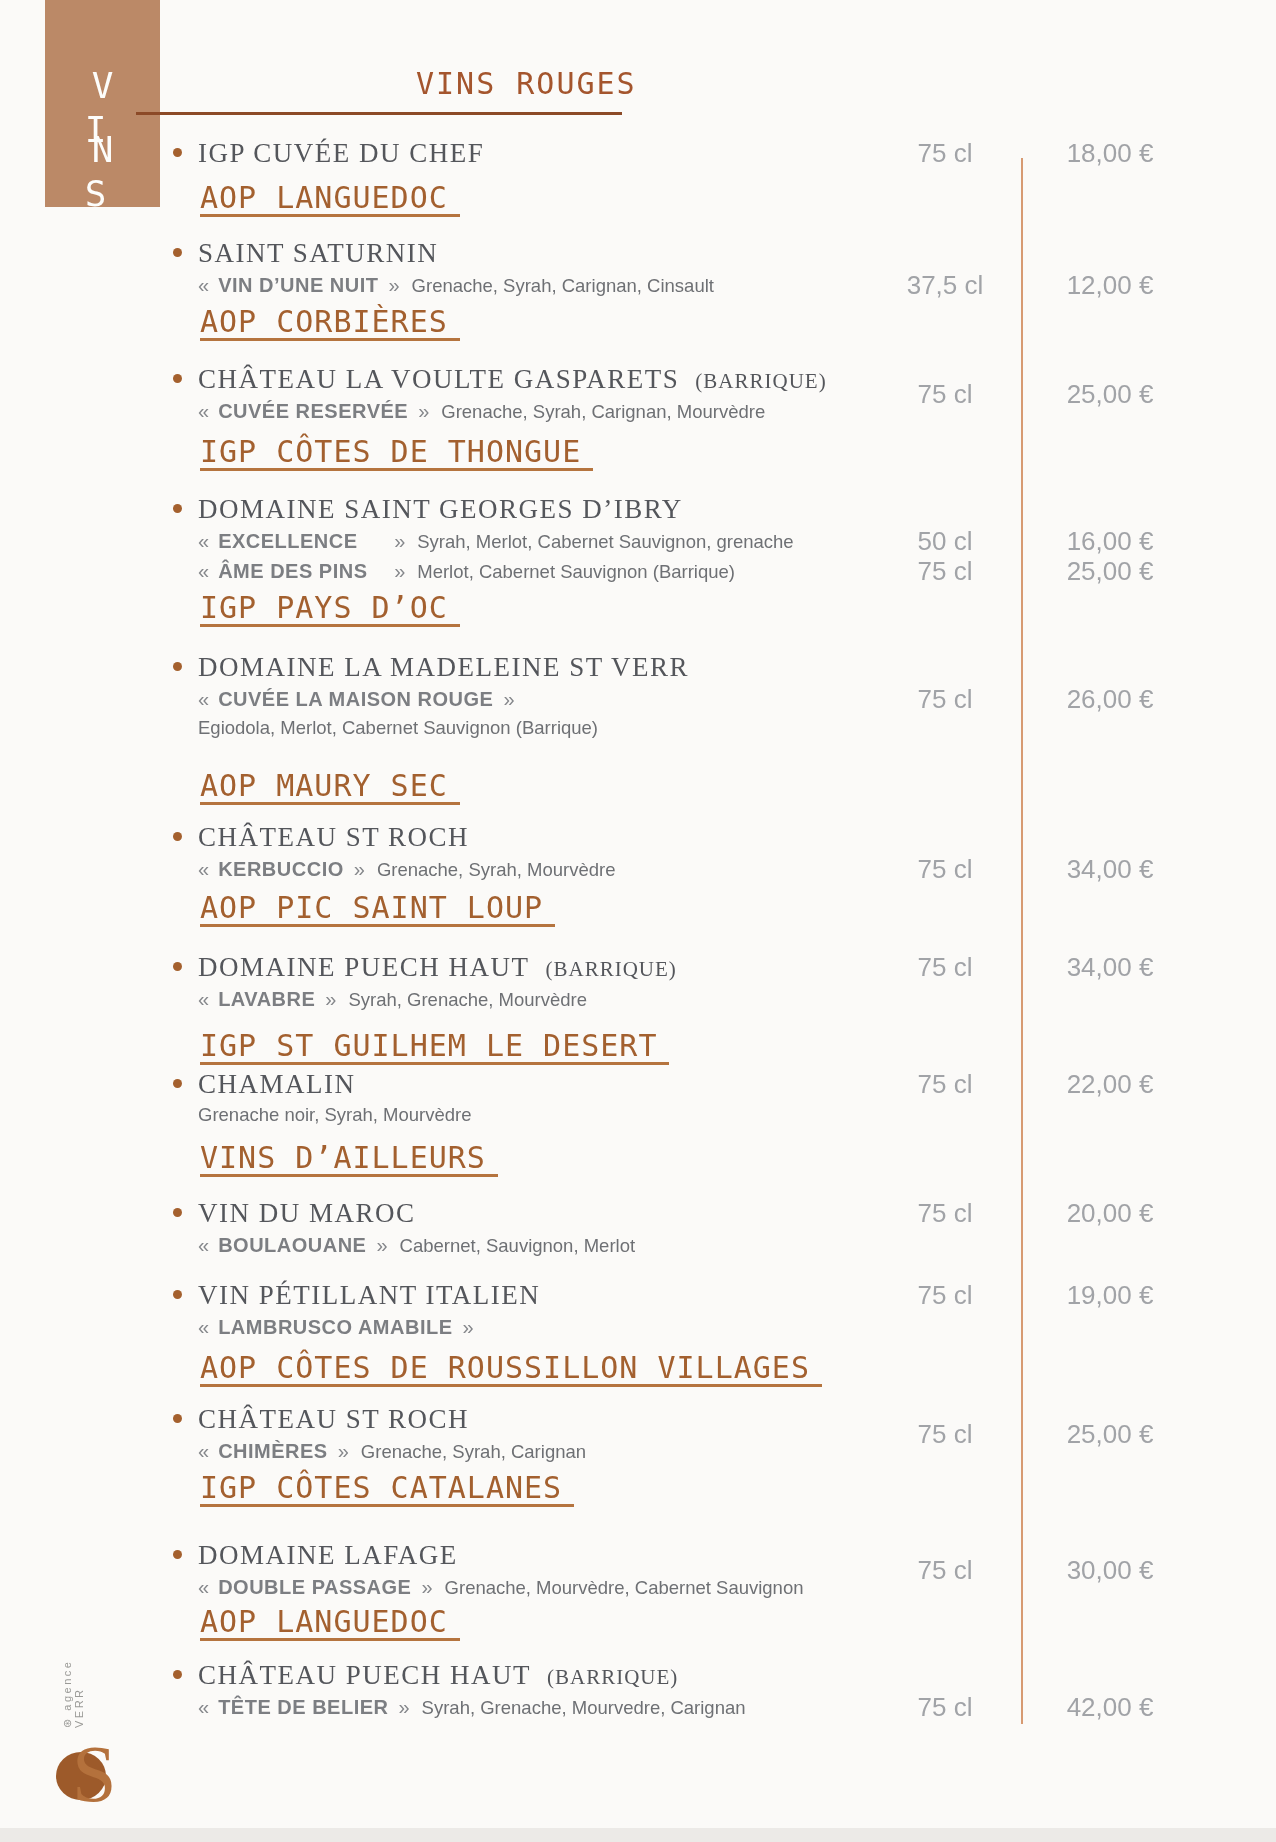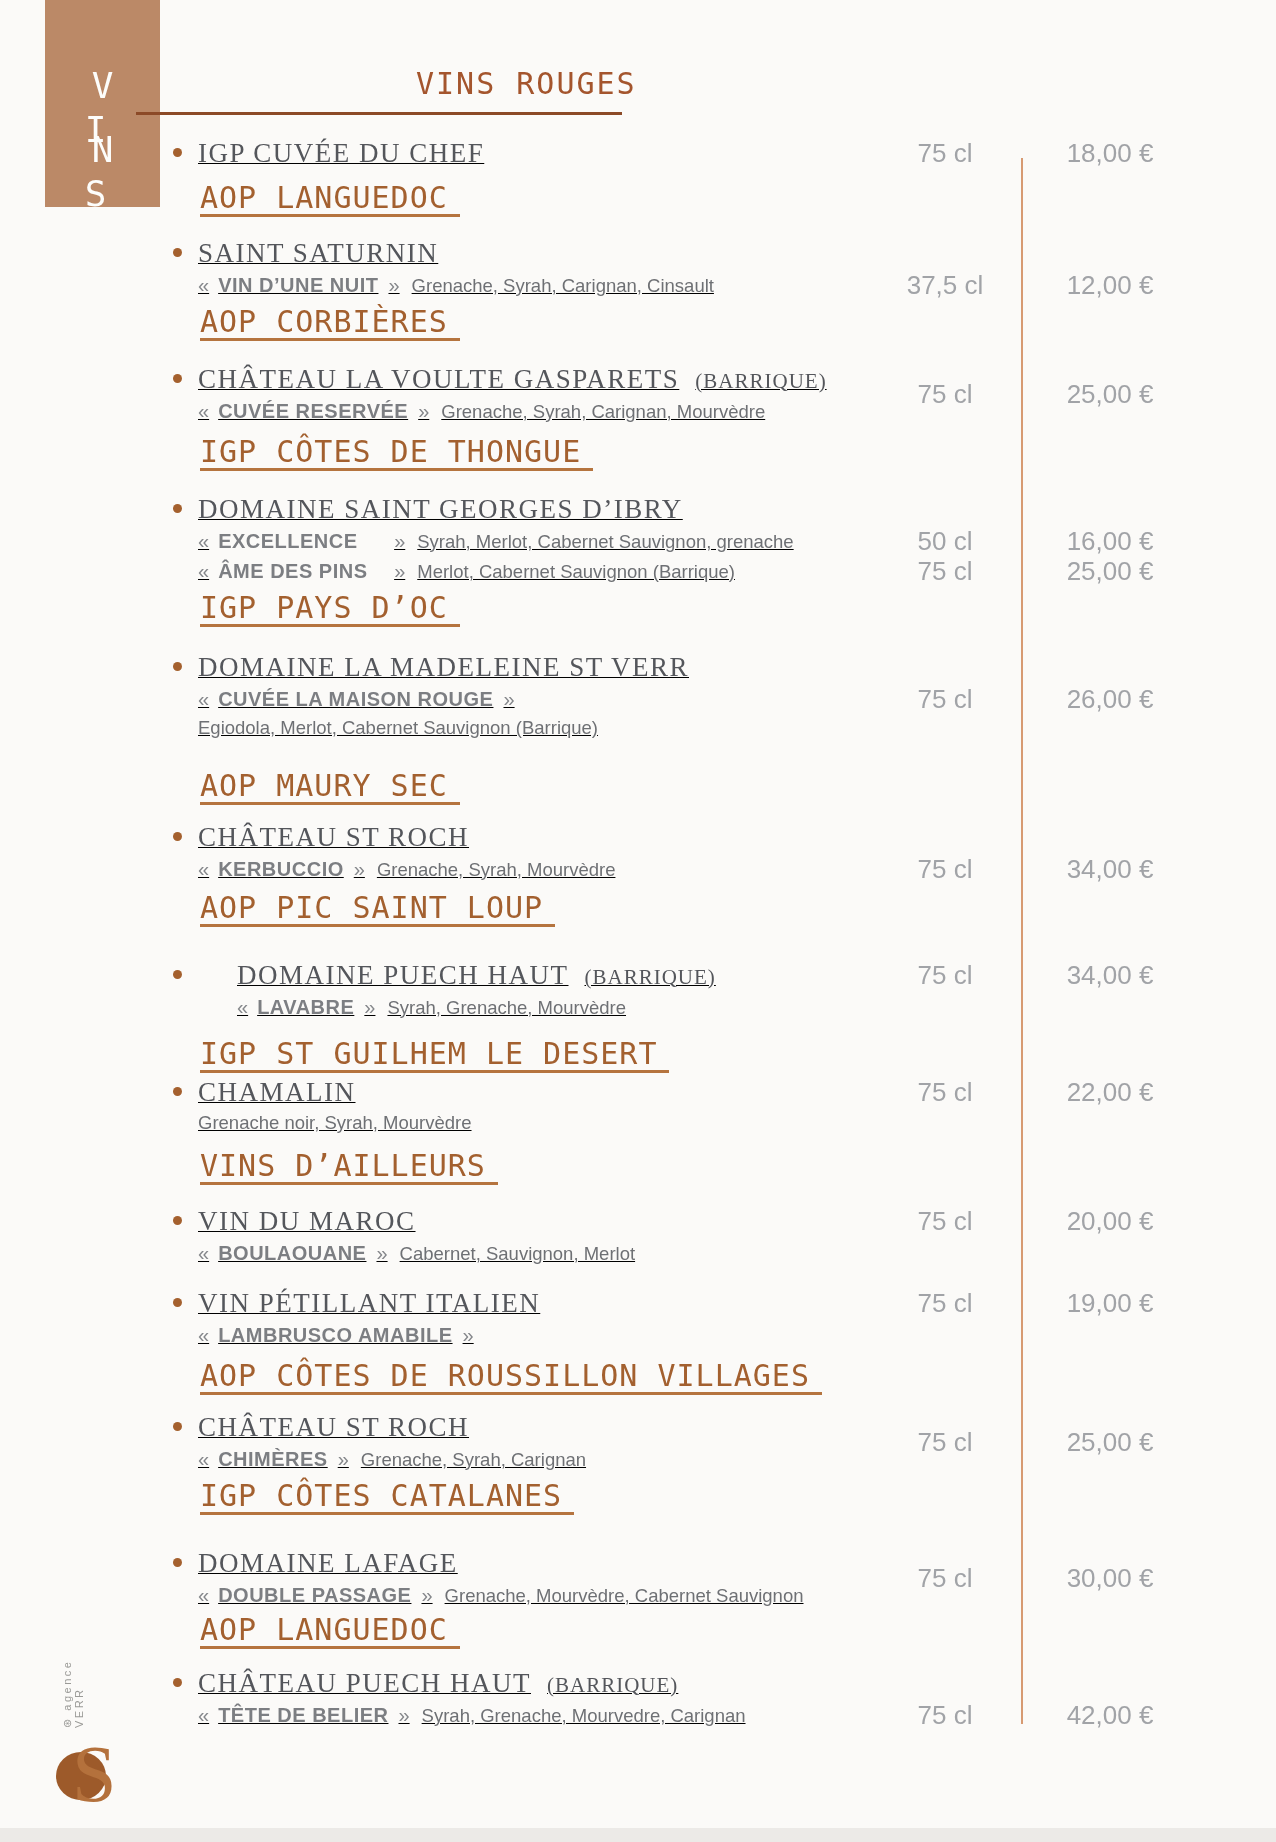--- a/index.html
+++ b/index.html
@@ -18,21 +18,21 @@
 
   
   .vline{position:absolute;left:1021px;top:158px;width:2px;height:1566px;background:var(--divider,#d79a72);}
 
   
   .menu{position:absolute;left:0;top:0;width:1276px;}
   .section{margin-left:200px;font-family:"DejaVu Sans Mono",monospace;font-size:30px;line-height:28px;
            letter-spacing:1px;color:var(--section,#a3602f);}
   .section .lbl{display:inline-block;padding:0 12px 2px 0;border-bottom:3px solid var(--section-rule,#b5743f);}
 
-  .wine{position:relative;width:1076px;text-decoration:underline;}
+  .wine{position:relative;width:1076px;}
   .wine .bullet{position:absolute;left:173px;top:12px;width:9px;height:9px;border-radius:50%;
                 background:var(--bullet,#a4602e);}
   .wine .content{margin-left:198px;}
   .name-line{height:34px;line-height:34px;white-space:nowrap;}
   .wname{font-family:"Liberation Serif",serif;font-size:27px;letter-spacing:1.5px;color:var(--wine-name,#54565b);}
   .suffix{font-family:"Liberation Serif",serif;font-size:21px;letter-spacing:1px;color:var(--wine-name,#54565b);margin-left:16px;}
   .cuvee-line{height:30px;line-height:30px;white-space:nowrap;}
   .guill{font-size:20px;color:#85878b;}
   .cuvee-label{font-weight:bold;font-size:20px;letter-spacing:0.5px;color:var(--cuvee,#7c7e82);margin:0 10px 0 9px;}
   .cuvee-label.pad{display:inline-block;min-width:166px;}
@@ -124,21 +124,21 @@
       <div class="wine" style="margin-top: 15px;">
         <span class="bullet"></span>
         <div class="content">
           <div class="name-line"><span class="wname">CHÂTEAU ST ROCH</span></div>
           <div class="cuvee-line"><span class="guill">«</span><span class="cuvee-label">KERBUCCIO</span><span class="guill">»</span><span class="grapes">Grenache, Syrah, Mourvèdre</span></div>
         </div>
         <div class="vol" style="top: 49px;">75 cl</div>
         <div class="price" style="top: 49px;">34,00 €</div>
       </div>
       <div class="section" style="margin-top: 10px;"><span class="lbl">AOP PIC SAINT LOUP</span></div>
-      <div class="wine" style="margin-top: 31px; padding-left: 39px;">
+      <div class="wine" style="margin-top: 23px;">
         <span class="bullet"></span>
         <div class="content">
           <div class="name-line"><span class="wname">DOMAINE PUECH HAUT</span><span class="suffix">(BARRIQUE)</span></div>
           <div class="cuvee-line"><span class="guill">«</span><span class="cuvee-label">LAVABRE</span><span class="guill">»</span><span class="grapes">Syrah, Grenache, Mourvèdre</span></div>
         </div>
         <div class="vol" style="top: 17px;">75 cl</div>
         <div class="price" style="top: 17px;">34,00 €</div>
       </div>
       <div class="section" style="margin-top: 18px;"><span class="lbl">IGP ST GUILHEM LE DESERT</span></div>
       <div class="wine" style="margin-top: 2px;">

